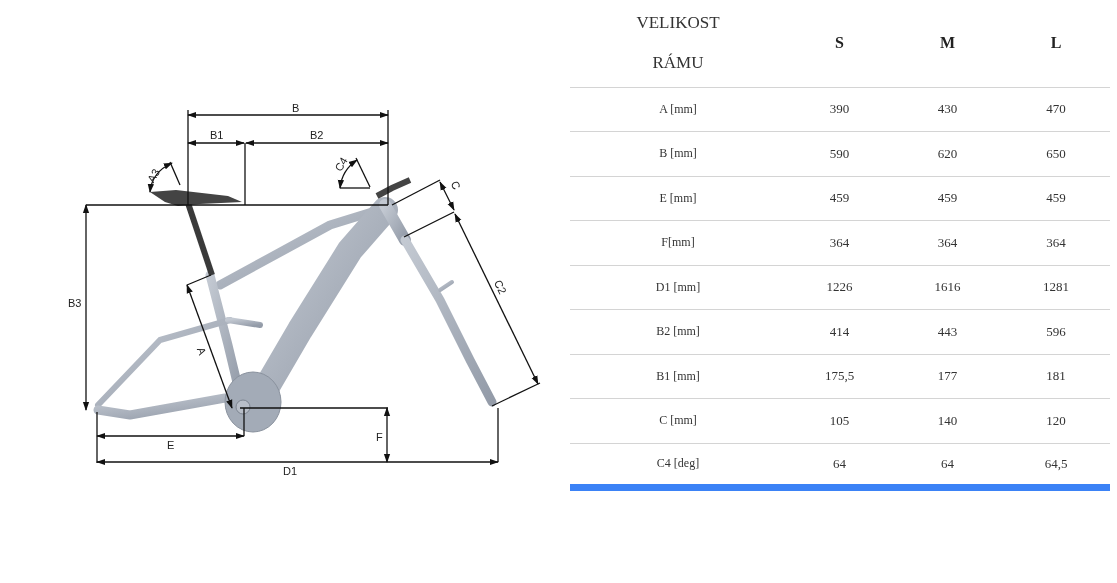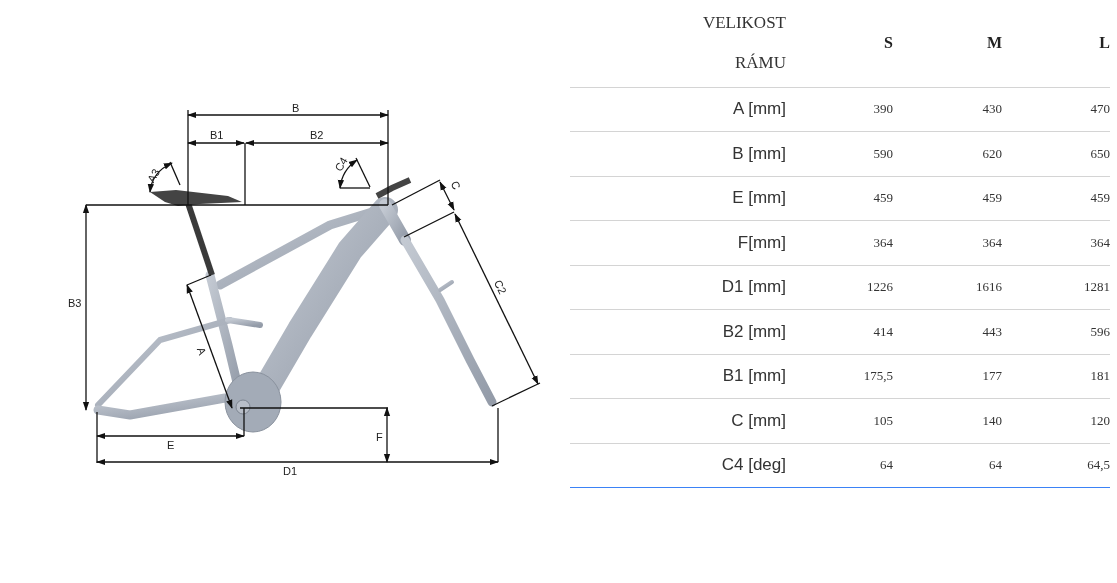--- a/index.html
+++ b/index.html
@@ -2,27 +2,27 @@
 <html><head>
 <meta charset="utf-8">
 <style>
   html, body { margin: 0; padding: 0; background: #ffffff; }
   body { width: 1117px; height: 583px; position: relative; overflow: hidden; }
   .diagram { position: absolute; left: 0; top: 0; width: 560px; height: 583px; }
   .diagram svg { display: block; }
   .dimlabel { font-family: "Liberation Sans", sans-serif; font-size: 11px; fill: #222; }
 
   .spec-table { position: absolute; left: 570px; top: 0; width: 540px; border-collapse: collapse; }
-  .spec-table th, .spec-table td { padding: 0; text-align: right; vertical-align: middle; }
+  .spec-table th, .spec-table td { padding: 0; text-align: center; vertical-align: middle; }
   .hdr-row { height: 87px; }
   .hdr-label { font-family: "Liberation Serif", serif; font-size: 17px; color: #333; line-height: 40px; font-weight: normal; width: 216px; }
   .hdr-size { font-family: "Liberation Serif", serif; font-size: 16px; font-weight: bold; color: #222; padding-bottom: 2px; }
   .row { height: 44.5px; border-top: 1px solid #d4d4d4; }
-  .row:last-child { border-bottom: 1px solid #3b82f6; }
-  .row-label { font-family: Liberation Sans, sans-serif; font-size: 17px; color: #333; }
+  .row:last-child { border-bottom: 7px solid #3b82f6; }
+  .row-label { font-family: Liberation Serif, serif; font-size: 12px; color: #333; }
   .row-val { font-family: Liberation Serif, serif; font-size: 13px; color: #333; }
   .col-s { width: 107px; }
   .col-m { width: 109px; }
 </style>
 </head>
 <body>
 
 <div class="diagram">
   <svg width="560" height="583" viewBox="0 0 560 583">
     <defs>

